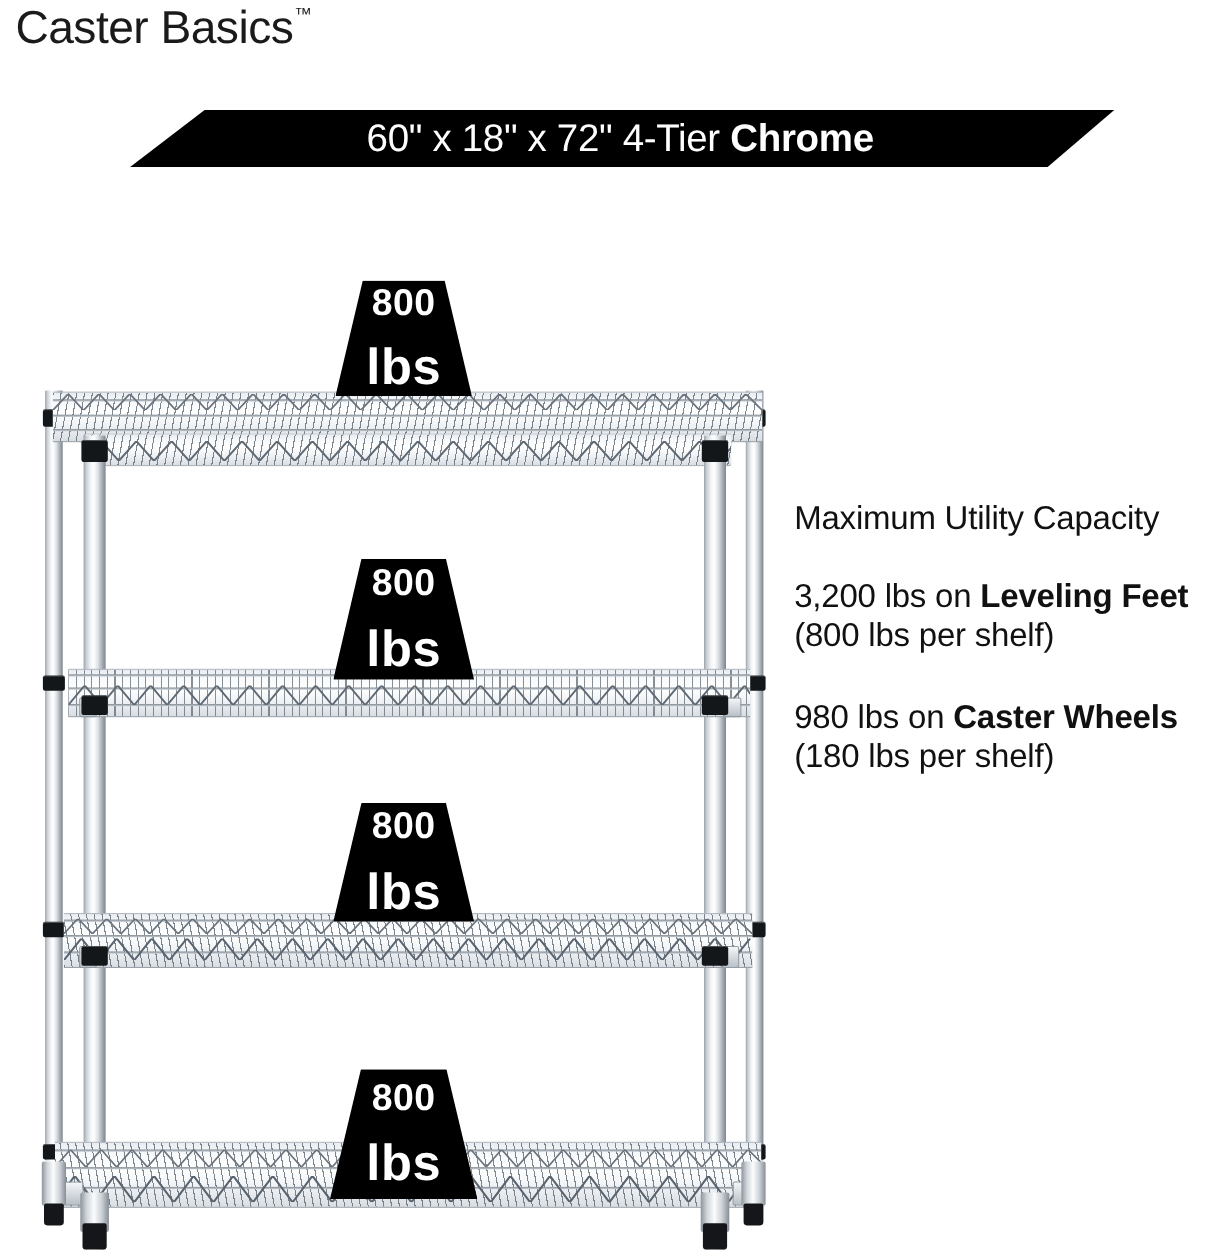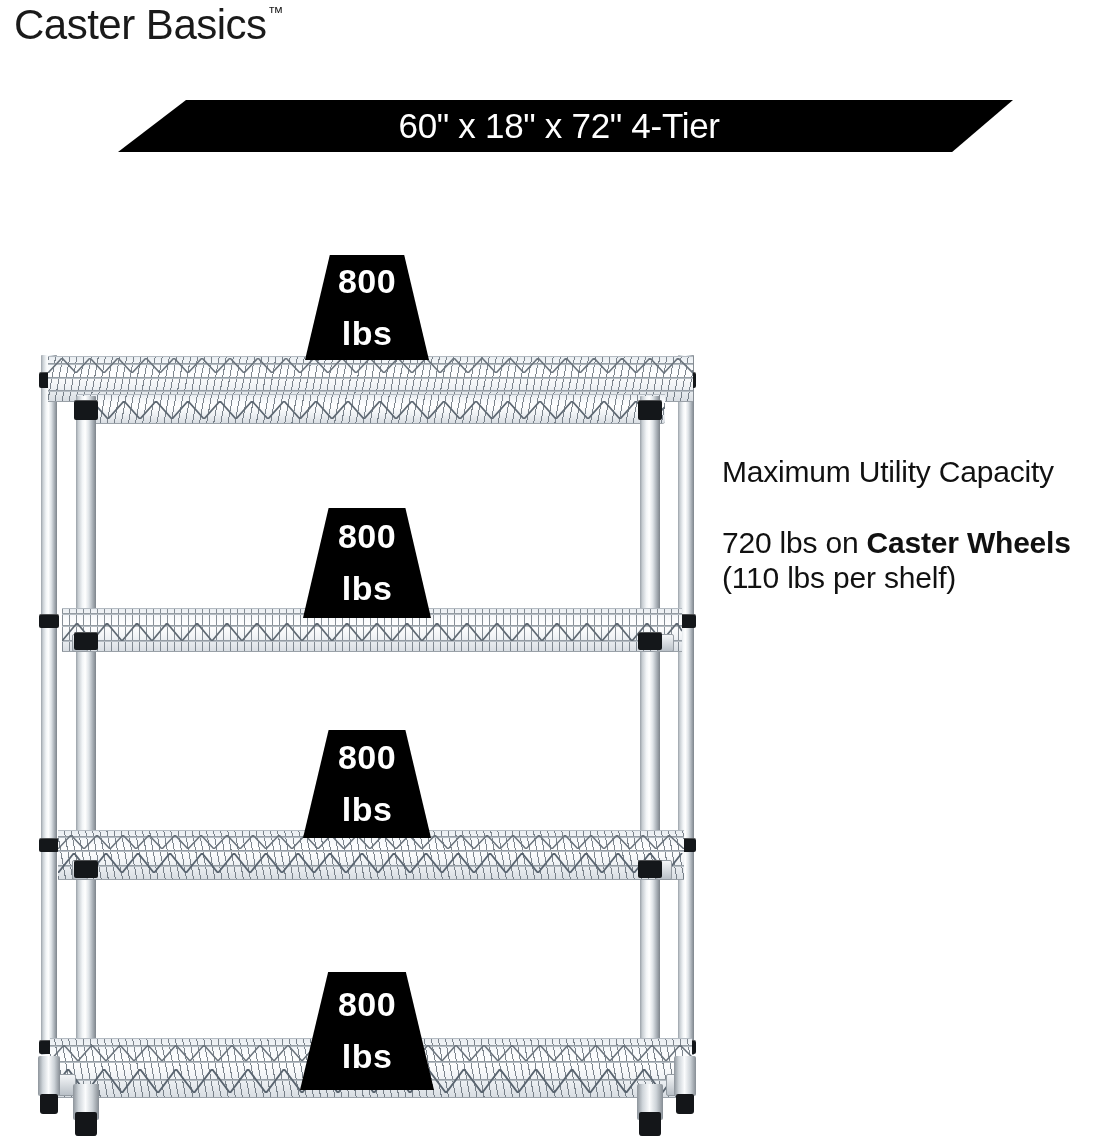--- a/index.html
+++ b/index.html
@@ -200,42 +200,44 @@
     color: #ffffff;
     display: flex;
     flex-direction: column;
     align-items: center;
     justify-content: center;
     font-weight: 700;
     line-height: 1.05;
     text-align: center;
   }
   .badge .n { font-size: 34px; letter-spacing: 0.5px; }
-  .badge .u { font-size: 34px; letter-spacing: 0.5px; margin-top: 16px; }
+  .badge .u { font-size: 46px; letter-spacing: 0.5px; margin-top: 16px; }
 </style>
 </head>
 <body>
 
 <div class="brand">
   <span>Caster Basics</span><span class="tm">™</span>
 </div>
 
 <div class="banner">
   <div class="banner-text">
     <span>60" x 18" x 72" 4-Tier</span>
     <span>&nbsp;</span>
+    <span class="b">Chrome</span>
     <span>&nbsp;</span>
   </div>
 </div>
 
 <div class="copy">
   <p class="copy-head">Maximum Utility Capacity</p>
 
-
-  <p class="copy-para"><span>720 lbs on </span><b>Caster Wheels</b><span> (110 lbs per shelf)</span></p>
+  <p class="copy-para"><span>3,200 lbs on </span><b>Leveling Feet</b><span> (800 lbs per shelf)</span></p>
+
+  <p class="copy-para"><span>980 lbs on </span><b>Caster Wheels</b><span> (180 lbs per shelf)</span></p>
 </div>
 
 <div class="rack">
 
   <div class="post rear" style="left:41px; top:355px; height:700px;"></div>
   <div class="post rear" style="left:678px; top:355px; height:700px;"></div>
 
   <div class="collar" style="left:39px; top:372px; width:20px; height:16px;"></div>
   <div class="collar" style="left:676px; top:372px; width:20px; height:16px;"></div>
   <div class="collar" style="left:39px; top:614px; width:20px; height:14px;"></div>

